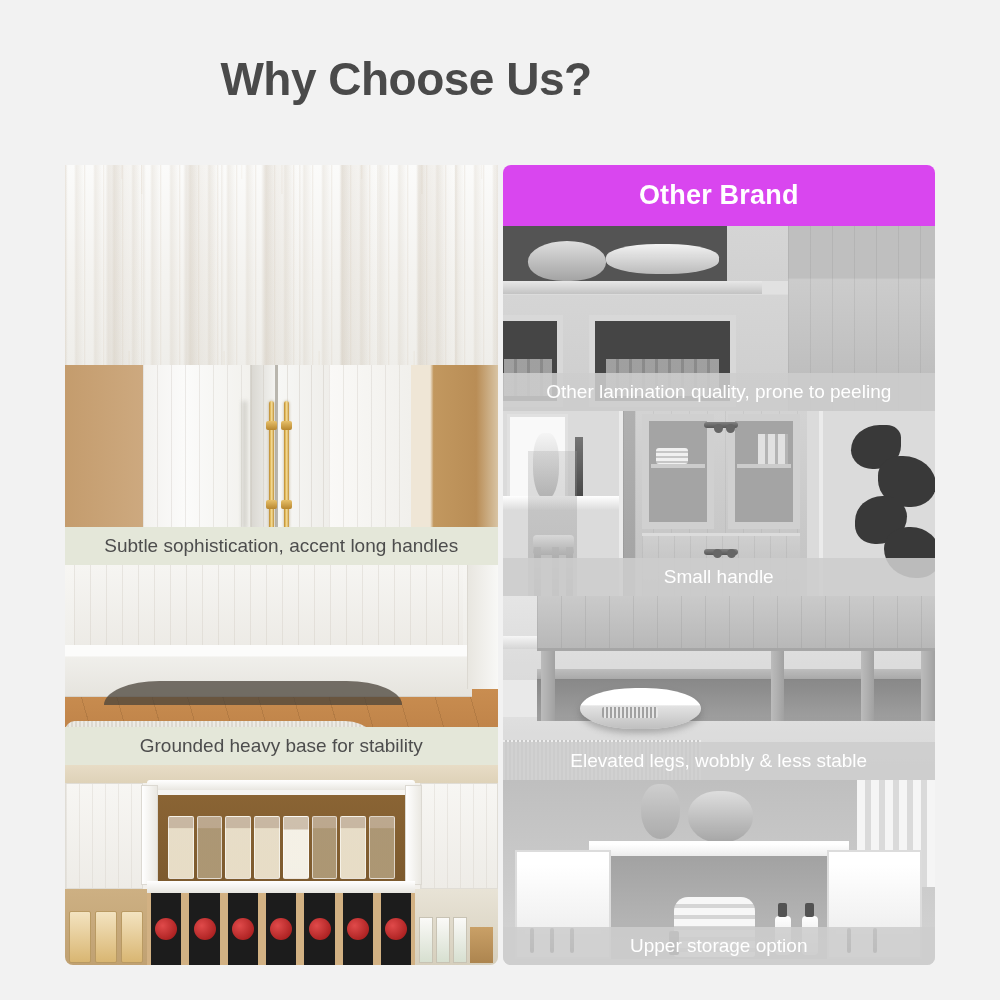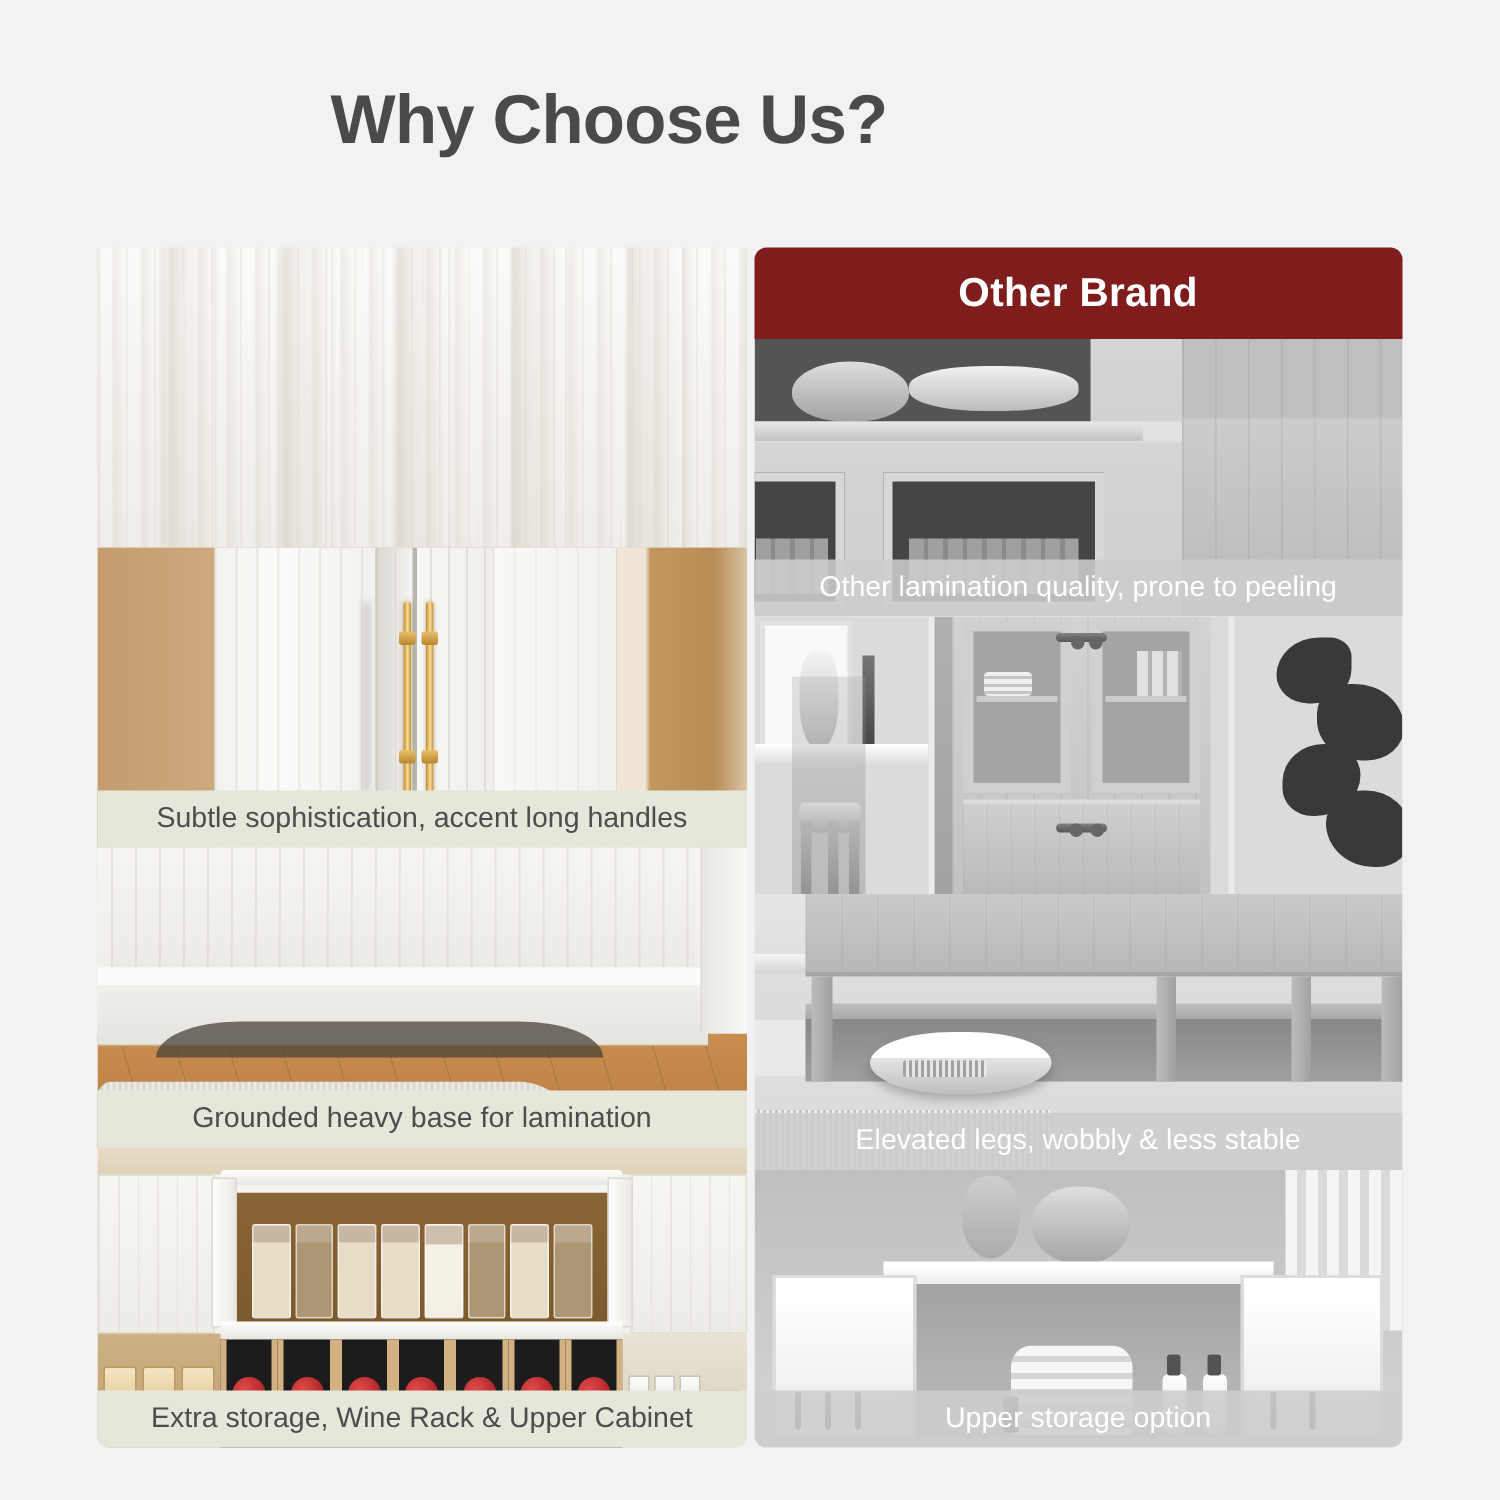--- a/index.html
+++ b/index.html
@@ -47,21 +47,21 @@
     border-radius: 8px 8px 0 0;
     display: flex;
     align-items: center;
     justify-content: center;
     font-size: 27px;
     font-weight: bold;
     letter-spacing: 0.2px;
     flex: 0 0 61px;
   }
   .col-ours  { background: #e2e6d6; color: #4d4d4d; }
-  .col-other { background: #7f1d1d; color: #ffffff; }
+  .col-other { background: #d946ef; color: #ffffff; }
 
   .panels {
     flex: 1 1 auto;
     display: flex;
     flex-direction: column;
     gap: 0;
   }
 
   .panel {
     position: relative;
@@ -562,21 +562,21 @@
         <div class="panel">
           <div class="scene">
             <div class="base-wall"></div>
             <div class="floor-wood"></div>
             <div class="cab-body"></div>
             <div class="cab-plinth"></div>
             <div class="plinth-arch"></div>
             <div class="floor-rug"></div>
             <div class="wall-shelf"></div>
           </div>
-          <div class="caption cap-ours">Grounded heavy base for lamination</div>
+          <div class="caption cap-ours">Grounded heavy base for stability</div>
         </div>
 
         <div class="panel">
           <div class="scene">
             <div class="st-bg"></div>
             <div class="st-wall-top"></div>
             <div class="st-side-door st-side-l"></div>
             <div class="st-side-door st-side-r"></div>
             <div class="st-cab-interior">
               <div class="jars">
@@ -622,21 +622,20 @@
                   <span class="wine-cap"></span>
                 </div>
             </div>
             <div class="pantry-right">
               <div class="pantry-bottle"></div>
               <div class="pantry-bottle"></div>
               <div class="pantry-bottle"></div>
               <div class="pantry-basket"></div>
             </div>
           </div>
-          <div class="caption cap-ours">Extra storage, Wine Rack &amp; Upper Cabinet</div>
         </div>
 
       </div>
     </div>
 
     <div class="column">
 
       <div class="col-header col-other">Other Brand</div>
 
       <div class="panels">
@@ -703,20 +702,21 @@
                 <div class="monstera">
                   <div class="leaf" style="left:6%;top:4%;width:52%;height:26%"></div>
                   <div class="leaf" style="left:34%;top:22%;width:60%;height:30%;border-radius:40% 60% 45% 55%"></div>
                   <div class="leaf" style="left:10%;top:46%;width:54%;height:28%;border-radius:55% 45% 60% 40%"></div>
                   <div class="leaf" style="left:40%;top:64%;width:58%;height:30%;border-radius:45% 55% 40% 60%"></div>
                 </div>
               </div>
 
             </div>
           </div>
+          <div class="caption cap-other">Small handle</div>
         </div>
 
         <div class="panel">
           <div class="scene gray">
             <div class="ob3-wall"></div>
             <div class="ob3-skirt"></div>
             <div class="ob3-floor"></div>
             <div class="ob3-under"></div>
             <div class="ob3-cab"></div>
             <div class="ob3-rail"></div>

